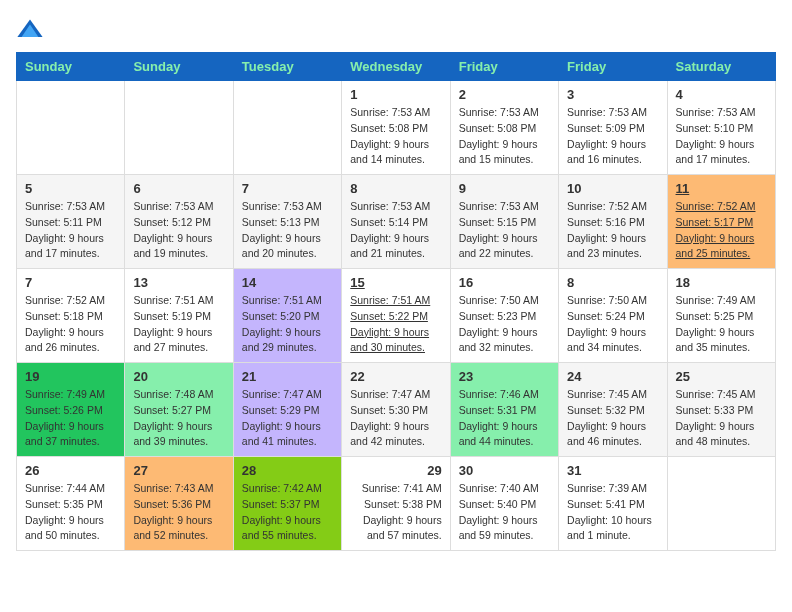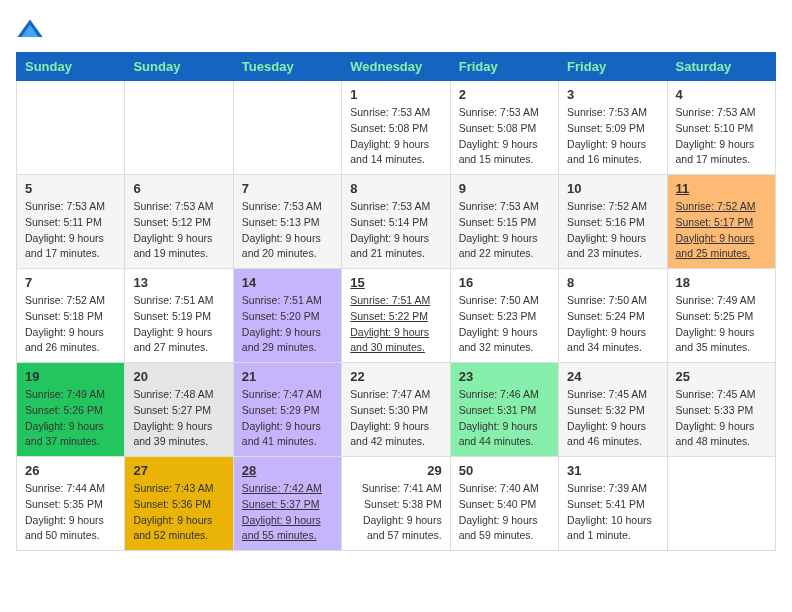--- a/index.html
+++ b/index.html
@@ -210,21 +210,21 @@
         <td style="background: rgb(255, 255, 255);">
           <span class="day-number">18</span>
           <div class="day-info">Sunrise: 7:49 AM<br>Sunset: 5:25 PM<br>Daylight: 9 hours and 35 minutes.</div>
         </td>
       </tr>
       <tr>
         <td style="background: #22c55e;">
           <span class="day-number">19</span>
           <div class="day-info">Sunrise: 7:49 AM<br>Sunset: 5:26 PM<br>Daylight: 9 hours and 37 minutes.</div>
         </td>
-        <td style="background: #e5e5e5;">
+        <td style="background: #86efac;">
           <span class="day-number">20</span>
           <div class="day-info">Sunrise: 7:48 AM<br>Sunset: 5:27 PM<br>Daylight: 9 hours and 39 minutes.</div>
         </td>
         <td style="background: #c4b5fd;">
           <span class="day-number">21</span>
           <div class="day-info">Sunrise: 7:47 AM<br>Sunset: 5:29 PM<br>Daylight: 9 hours and 41 minutes.</div>
         </td>
         <td style="background: rgb(245, 245, 245);">
           <span class="day-number">22</span>
           <div class="day-info">Sunrise: 7:47 AM<br>Sunset: 5:30 PM<br>Daylight: 9 hours and 42 minutes.</div>
@@ -240,34 +240,34 @@
         <td style="background: rgb(245, 245, 245);">
           <span class="day-number">25</span>
           <div class="day-info">Sunrise: 7:45 AM<br>Sunset: 5:33 PM<br>Daylight: 9 hours and 48 minutes.</div>
         </td>
       </tr>
       <tr>
         <td style="background: rgb(255, 255, 255);">
           <span class="day-number">26</span>
           <div class="day-info">Sunrise: 7:44 AM<br>Sunset: 5:35 PM<br>Daylight: 9 hours and 50 minutes.</div>
         </td>
-        <td style="background: #eab308;">
+        <td style="background: #fdba74;">
           <span class="day-number">27</span>
           <div class="day-info">Sunrise: 7:43 AM<br>Sunset: 5:36 PM<br>Daylight: 9 hours and 52 minutes.</div>
         </td>
-        <td style="background: #c4b5fd; text-decoration: underline;">
+        <td style="background: #84cc16;">
           <span class="day-number">28</span>
           <div class="day-info">Sunrise: 7:42 AM<br>Sunset: 5:37 PM<br>Daylight: 9 hours and 55 minutes.</div>
         </td>
         <td style="background: rgb(255, 255, 255); text-align: right;">
           <span class="day-number">29</span>
           <div class="day-info">Sunrise: 7:41 AM<br>Sunset: 5:38 PM<br>Daylight: 9 hours and 57 minutes.</div>
         </td>
         <td style="background: rgb(255, 255, 255);">
-          <span class="day-number">50</span>
+          <span class="day-number">30</span>
           <div class="day-info">Sunrise: 7:40 AM<br>Sunset: 5:40 PM<br>Daylight: 9 hours and 59 minutes.</div>
         </td>
         <td style="background: rgb(255, 255, 255);">
           <span class="day-number">31</span>
           <div class="day-info">Sunrise: 7:39 AM<br>Sunset: 5:41 PM<br>Daylight: 10 hours and 1 minute.</div>
         </td>
         <td class="empty-cell"></td>
       </tr>
     </tbody>
 </table>

